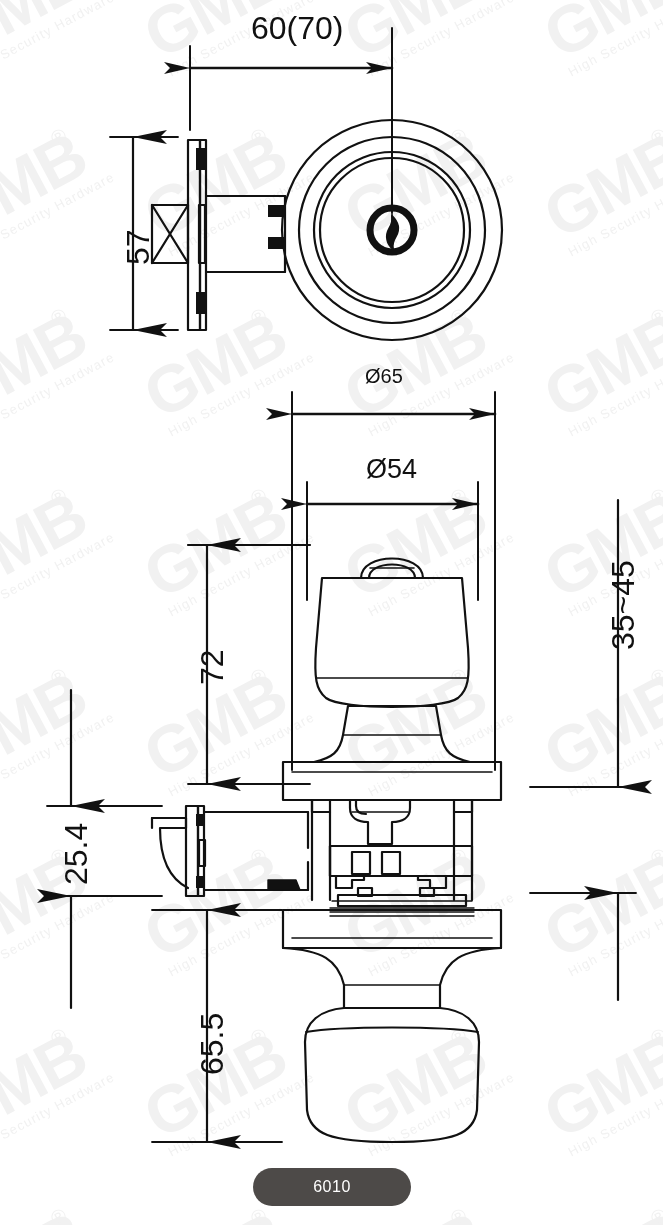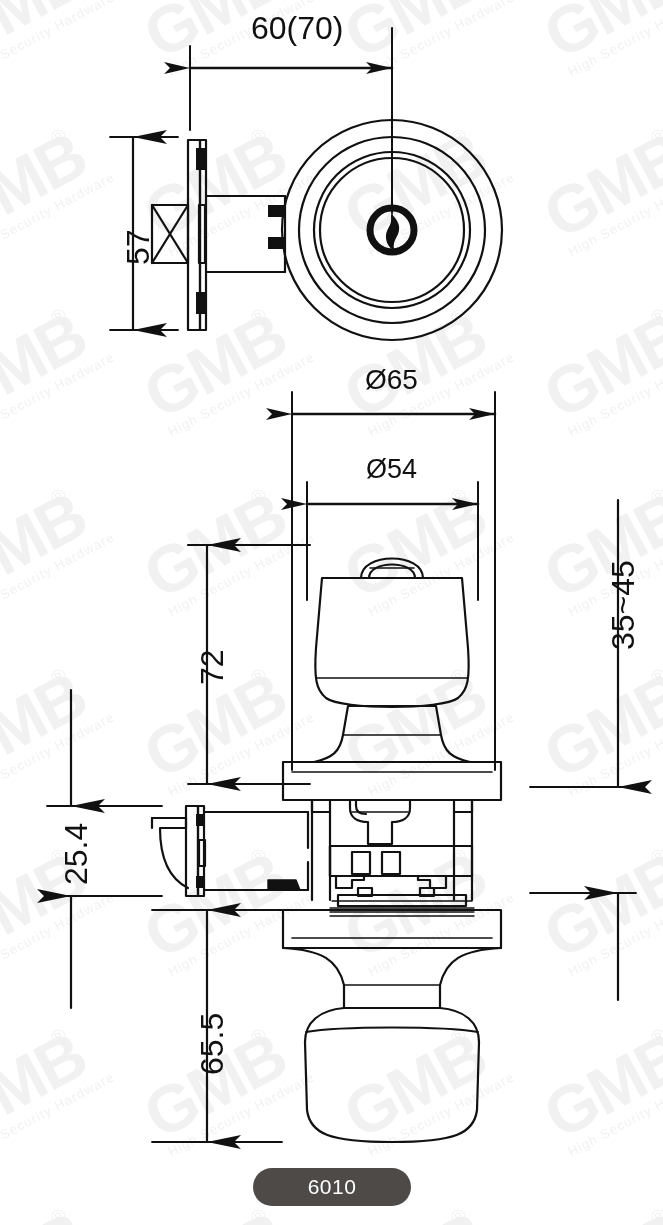--- a/index.html
+++ b/index.html
@@ -53,21 +53,21 @@
   #model-badge {
     position: absolute;
     left: 253px;
     top: 1168px;
     width: 158px;
     height: 38px;
     border-radius: 19px;
     background: #4d4a48;
     color: #ffffff;
     font-family: "Liberation Sans", sans-serif;
-    font-size: 21px;
+    font-size: 16px;
     letter-spacing: 0.5px;
     display: flex;
     align-items: center;
     justify-content: center;
     z-index: 4;
   }
 </style>
 </head>
 <body>
 
@@ -351,21 +351,21 @@
 
     </g>
   </svg>
 
   <div id="label-layer">
 
     <div class="dim-label" style="left:237px; top:12px; font-size:32px;">60(70)</div>
 
     <div class="dim-label dim-vert" style="left:108px; top:265px; font-size:32px; transform:rotate(-90deg);">57</div>
 
-    <div class="dim-label" style="left:351px; top:366px; font-size:28px;">Ø65</div>
+    <div class="dim-label" style="left:351px; top:366px; font-size:20px;">Ø65</div>
 
     <div class="dim-label" style="left:352px; top:456px; font-size:27px;">Ø54</div>
 
     <div class="dim-label dim-vert" style="left:182px; top:685px; font-size:32px; transform:rotate(-90deg);">72</div>
 
     <div class="dim-label dim-vert" style="left:593px; top:650px; font-size:32px; transform:rotate(-90deg);">35~45</div>
 
     <div class="dim-label dim-vert" style="left:46px; top:885px; font-size:32px; transform:rotate(-90deg);">25.4</div>
 
     <div class="dim-label dim-vert" style="left:182px; top:1075px; font-size:32px; transform:rotate(-90deg);">65.5</div>

